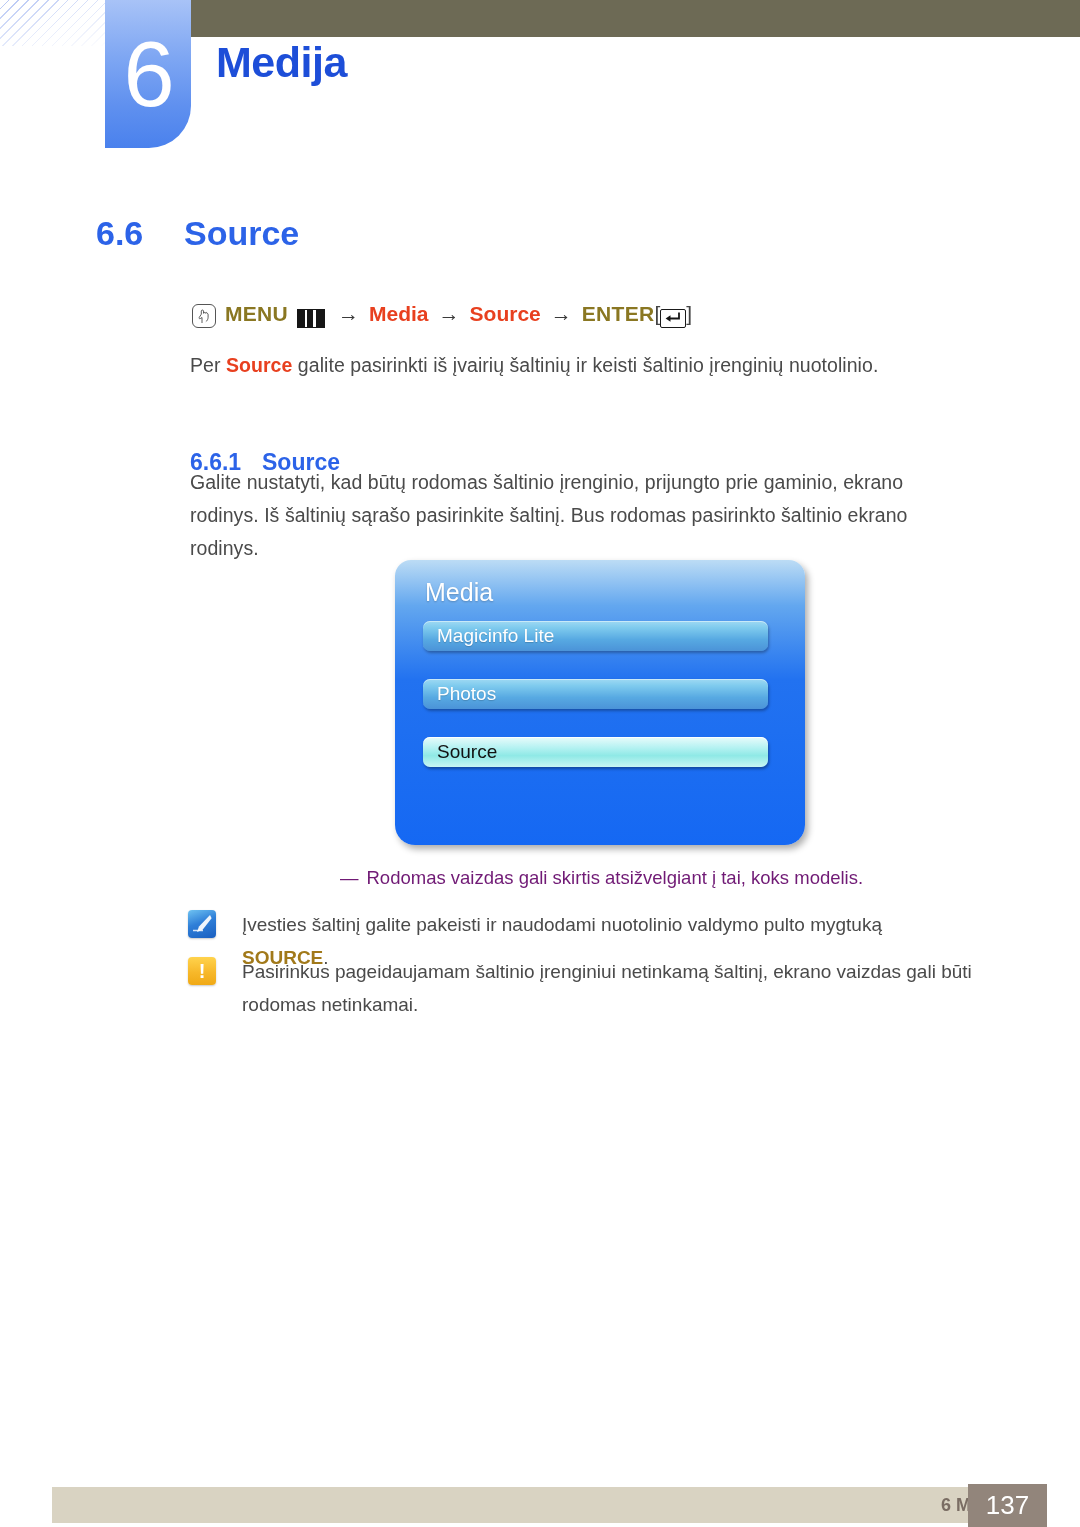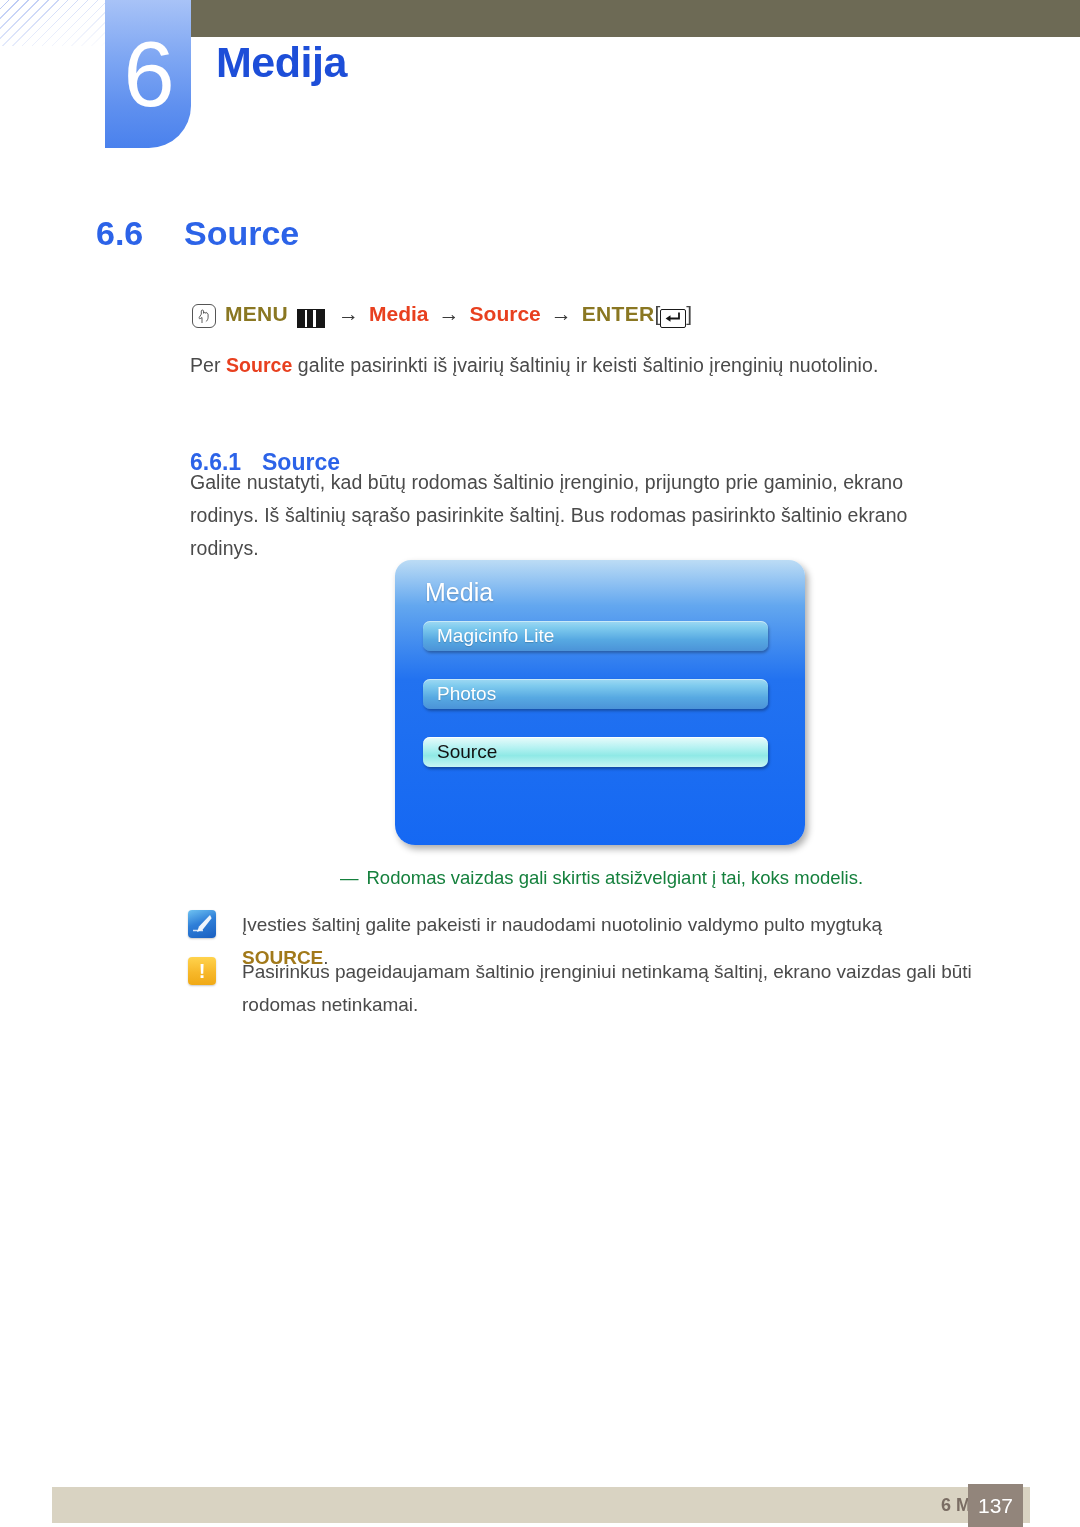--- a/index.html
+++ b/index.html
@@ -201,21 +201,21 @@
   .osd-item.selected {
     background: linear-gradient(180deg, #e9fbfb 0%, #b6f2f2 35%, #8fe9e6 62%, #c9f6f3 100%);
     color: #111111;
     text-shadow: none;
     box-shadow: 1px 2px 3px rgba(0,0,0,0.35), inset 0 1px 0 rgba(255,255,255,0.85);
   }
   .osd-caption {
     position: absolute;
     left: 340px; top: 864px;
     width: 620px;
-    color: #15803d;
+    color: #701a75;
     font-size: 18.5px;
     line-height: 28px;
   }
   .osd-caption .dash { margin-right: 8px; }
 
   
   .note {
     position: absolute;
     display: flex;
     align-items: flex-start;
@@ -262,24 +262,24 @@
     position: absolute;
     right: 68px; top: 1494px;
     color: #7a6d63;
     font-size: 18px;
     line-height: 23px;
     font-weight: 700;
   }
   .footer-page {
     position: absolute;
     left: 968px; top: 1484px;
-    width: 55px; height: 43px;
+    width: 79px; height: 43px;
     background: #92857b;
     color: #ffffff;
-    font-size: 21px;
+    font-size: 26px;
     line-height: 43px;
     text-align: center;
     font-weight: 400;
   }
 </style>
 </head>
 <body>
 
 <div class="hatch"></div>
 <div class="olive-bar"></div>

